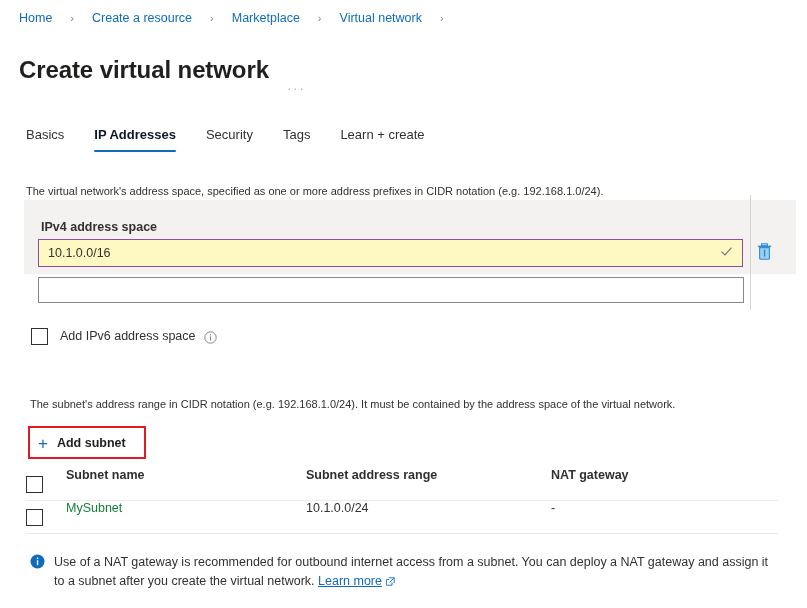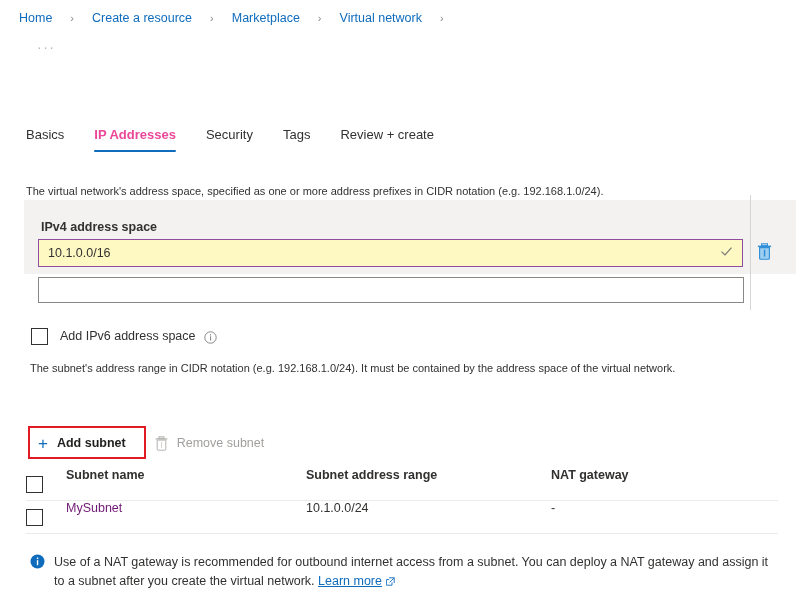--- a/index.html
+++ b/index.html
@@ -67,39 +67,39 @@
   .tab {
     position: relative;
     font-size: 13px;
     color: #323130;
     padding: 0 0 8px 0;
     margin-right: 30px;
     cursor: pointer;
     white-space: nowrap;
     line-height: 18px;
   }
-  .tab.active { font-weight: 600; color: #ec4899; }
+  .tab.active { font-weight: 600; color: #0f172a; }
   .tab.active::after {
     content: "";
     position: absolute;
     left: 0; right: 0; bottom: 0;
     height: 2.5px;
     background: #0f6cbd;
     border-radius: 1px;
   }
 
   
   .desc {
     position: absolute;
     font-size: 11px;
     color: #323130;
     line-height: 19px;
   }
   #vnet-desc { left: 26px; top: 171px; width: 740px; }
-  #subnet-desc { left: 30px; top: 348px; width: 745px; }
+  #subnet-desc { left: 30px; top: 384px; width: 745px; }
 
   
   .addr-band {
     position: absolute;
     left: 24px; top: 200px;
     width: 772px; height: 74px;
     background: #f3f2f1;
   }
   .addr-band-divider {
     position: absolute;
@@ -246,21 +246,21 @@
   }
   .st-row.body-row { border-bottom: 1px solid #edebe9; }
   .st-cell-cbx { width: 40px; flex: 0 0 40px; display: flex; align-items: center; }
   .st-cell-name { width: 240px; flex: 0 0 240px; font-size: 12.5px; }
   .st-cell-range { width: 245px; flex: 0 0 245px; font-size: 12.5px; }
   .st-cell-nat { flex: 1 1 auto; font-size: 12.5px; }
   .st-head .st-cell-name,
   .st-head .st-cell-range,
   .st-head .st-cell-nat { font-weight: 600; color: #323130; }
   .subnet-link {
-    color: #701a75;
+    color: #15803d;
     text-decoration: none;
     cursor: pointer;
   }
 
   
   .info-banner {
     position: absolute;
     left: 30px; top: 553px;
     width: 750px;
     display: flex; align-items: flex-start;
@@ -289,29 +289,30 @@
     <span class="crumb-sep">›</span>
     <a class="crumb-link">Create a resource</a>
     <span class="crumb-sep">›</span>
     <a class="crumb-link">Marketplace</a>
     <span class="crumb-sep">›</span>
     <a class="crumb-link">Virtual network</a>
     <span class="crumb-sep">›</span>
   </nav>
 
   <div class="title-row">
+    <h1 class="page-title">Create virtual network</h1>
     <span class="title-ellipsis">···</span>
   </div>
 
   <div class="tabs">
     <div class="tab">Basics</div>
     <div class="tab active">IP Addresses</div>
     <div class="tab">Security</div>
     <div class="tab">Tags</div>
-    <div class="tab">Review + create</div>
+    <div class="tab">Learn + create</div>
   </div>
 
   <p class="desc" id="vnet-desc">The virtual network's address space, specified as one or more address prefixes in CIDR notation (e.g. 192.168.1.0/24).</p>
 
   <div class="addr-band"></div>
   <div class="addr-band-divider"></div>
 
   <div class="addr-label">IPv4 address space</div>
 
   <div class="addr-input-wrap">
@@ -347,31 +348,20 @@
       </svg>
     </span>
   </div>
 
   <p class="desc" id="subnet-desc">The subnet's address range in CIDR notation (e.g. 192.168.1.0/24). It must be contained by the address space of the virtual network.</p>
 
   <div class="subnet-toolbar">
     <button class="add-subnet-btn">
       <span class="plus-icon">+</span>
       <span>Add subnet</span>
-    </button>
-    <button class="remove-subnet-btn">
-      <span class="tr-ico">
-        <svg width="13" height="15" viewBox="0 0 13 15">
-          <rect x="4" y="0.8" width="5" height="1.6" fill="none" stroke="#b4b2b0" stroke-width="1"></rect>
-          <rect x="0.7" y="2.3" width="11.6" height="1.3" fill="#b4b2b0"></rect>
-          <path d="M2.2 4.1 h8.6 v9.2 a0.9 0.9 0 0 1 -0.9 0.9 h-6.8 a0.9 0.9 0 0 1 -0.9 -0.9 z" fill="none" stroke="#b4b2b0" stroke-width="1"></path>
-          <rect x="6" y="5.8" width="1.1" height="6" fill="#d6d5d4"></rect>
-        </svg>
-      </span>
-      <span>Remove subnet</span>
     </button>
   </div>
   <div class="redbox"></div>
 
   <div class="subnet-table">
     <div class="st-row st-head">
       <div class="st-cell-cbx">
         <div class="cbx"></div>
       </div>
       <div class="st-cell-name">Subnet name</div>

